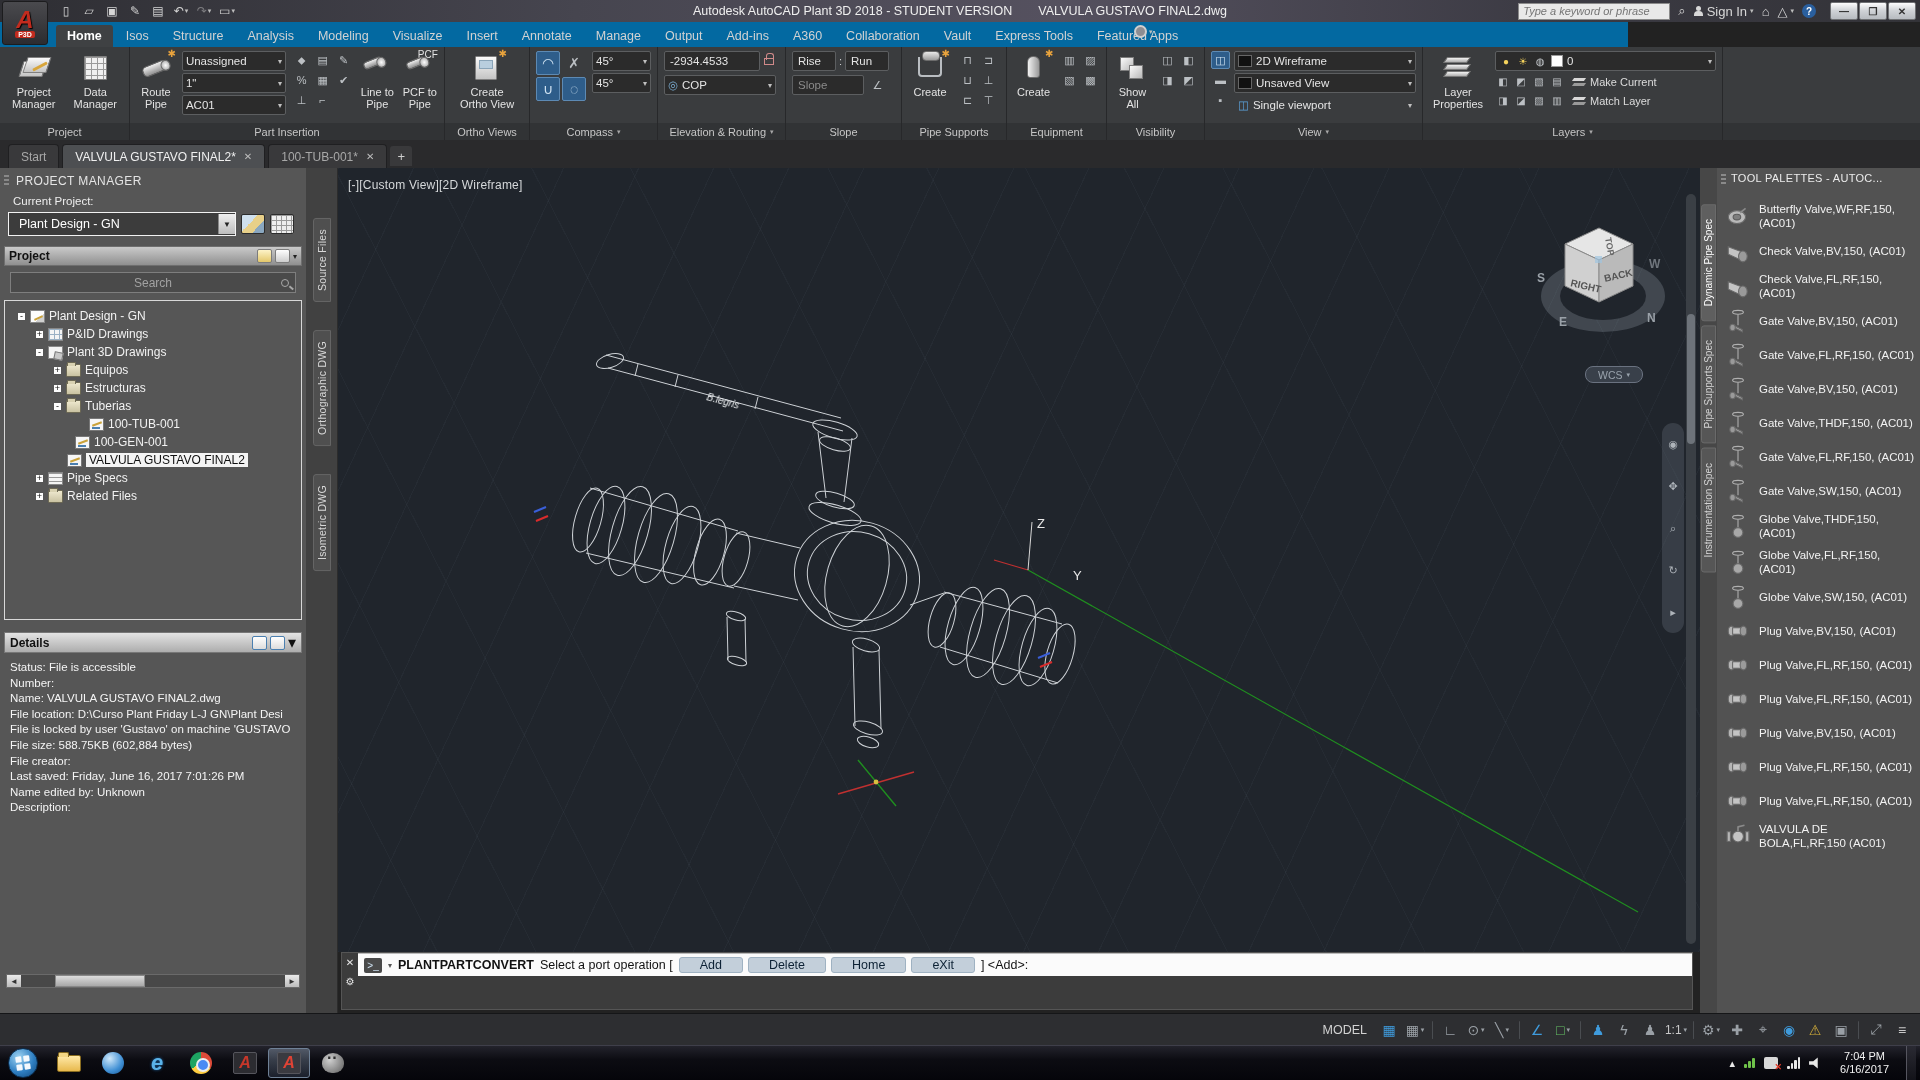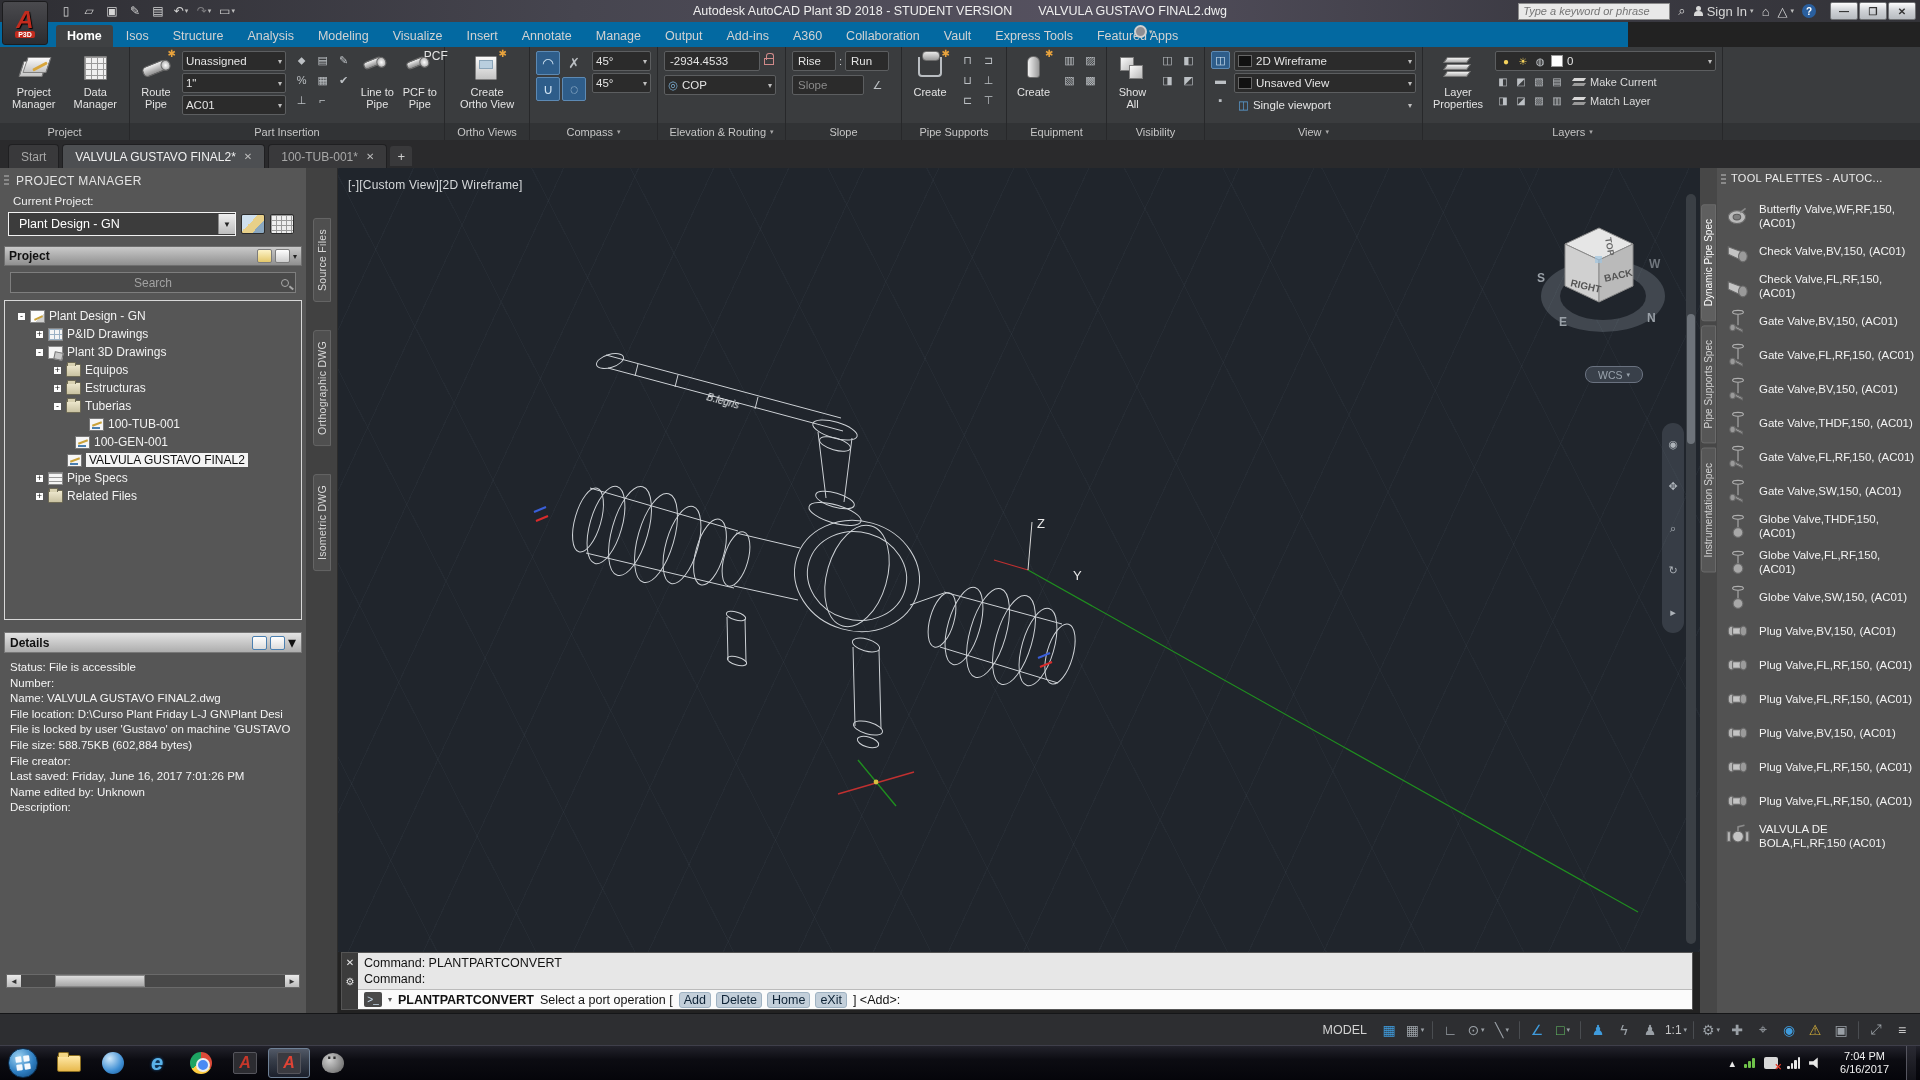--- a/index.html
+++ b/index.html
@@ -46,21 +46,21 @@
   .star::after{content:"✱";position:absolute;right:-4px;top:-5px;color:#e8a33d;font-size:10px}
   .sheet{position:absolute;background:linear-gradient(#fafafa,#c4c4c4);border:1px solid #808080;border-radius:1px}
   .i-pm .s1{left:3px;top:8px;width:24px;height:16px;transform:skewX(-18deg)}
   .i-pm .s2{left:7px;top:4px;width:24px;height:16px;transform:skewX(-18deg)}
   .i-pm .pen{position:absolute;left:14px;top:12px;width:16px;height:3px;background:#d8a53a;transform:rotate(-28deg);border-radius:1px}
   .i-dm .s1{left:5px;top:3px;width:23px;height:24px;background-image:linear-gradient(#9a9a9a 1px,transparent 1px),linear-gradient(90deg,#9a9a9a 1px,transparent 1px);background-size:6px 6px;background-color:#f0f0f0}
   .pipe{position:absolute;left:2px;top:10px;width:26px;height:11px;background:linear-gradient(#efefef,#8f8f8f);border:1px solid #6c6c6c;border-radius:5px/5px;transform:rotate(-22deg)}
   .pipe::after{content:"";position:absolute;right:-4px;top:0px;width:8px;height:9px;border-radius:50%;background:radial-gradient(#fdfdfd,#9c9c9c);border:1px solid #6c6c6c}
   .mini-pipe{position:relative;width:22px;height:18px}
   .mini-pipe .pipe{width:20px;height:8px;top:6px}
-  .pcf-tag{position:absolute;left:20px;top:-4px;font-size:12px;color:#e3e3e3}
+  .pcf-tag{position:absolute;left:14px;top:-4px;font-size:10px;color:#e3e3e3}
   .i-ortho .s1{left:4px;top:3px;width:22px;height:24px}
   .i-ortho .s1::after{content:"";position:absolute;left:3px;top:3px;right:3px;height:7px;background:#b9cede;border:1px solid #8aa4b8}
   .vessel{position:absolute;left:9px;top:3px;width:13px;height:22px;background:linear-gradient(90deg,#f2f2f2,#9a9a9a);border:1px solid #6c6c6c;border-radius:6px 6px 3px 3px}
   .supp{position:absolute;left:4px;top:4px;width:24px;height:20px;border:2px solid #b9bdc1;border-top:none;border-radius:0 0 4px 4px}
   .supp::after{content:"";position:absolute;left:2px;top:-6px;width:16px;height:8px;background:linear-gradient(#e8e8e8,#9c9c9c);border:1px solid #6c6c6c;border-radius:4px}
   .cube2{position:absolute;width:14px;height:14px;background:linear-gradient(135deg,#fbfbfb,#b9b9b9);border:1px solid #7d7d7d}
   .i-show .c1{left:3px;top:4px}.i-show .c2{left:12px;top:12px}
   .lay3{position:absolute;left:3px;width:24px;height:6px;background:linear-gradient(#f2f2f2,#b0b0b0);border:1px solid #777;transform:skewX(-35deg)}
   .i-layp .l1{top:4px}.i-layp .l2{top:11px}.i-layp .l3{top:18px}
   .dd{display:flex;align-items:center;height:20px;background:#2b2b2b;border:1px solid #5c5e60;border-radius:2px;color:#e4e4e4;font-size:11.5px;padding:0 3px;gap:4px}
@@ -146,21 +146,21 @@
   #wcs .cr{font-size:7px}
   
   #cmd{left:341px;top:952px;width:1352px;height:58px;background:#3c3c3c;display:flex;border:1px solid #555}
   #cmdrail{width:16px;background:#3c3c3c;display:flex;flex-direction:column;align-items:center;gap:8px;padding-top:4px;color:#e8e8e8;font-size:10px}
   #cmdmain{flex:1;display:flex;flex-direction:column}
   #cmdhist{flex:1;background:#e7e7e7;padding:2px 6px;font-family:"Liberation Mono",monospace;font-size:12.5px;color:#111;line-height:16px}
   #cmdline{height:23px;background:#fbfbfb;border-top:1px solid #bbb;display:flex;align-items:center;gap:6px;padding:0 6px;font-family:"Liberation Mono",monospace;font-size:12.5px;color:#111}
   #cmdline .pic{width:18px;height:15px;background:#4a4a4a;color:#cfe2f2;font-size:10px;display:flex;align-items:center;justify-content:center;border-radius:2px}
   #cmdline .cr{font-size:8px;color:#555}
   #cmdline b{font-weight:bold}
-  .chip{background:#c3cfda;border:1px solid #9fb2c2;border-radius:3px;padding:0 4px;color:#0d2235}
+  .chip{background:#c3cfda;border:1px solid #9fb2c2;border-radius:3px;padding:0 20px;color:#0d2235}
   #opts{display:flex;gap:5px}
   
   #statusbar{left:0;top:1013px;width:1920px;height:32px;background:#2d2e31;border-top:1px solid #151618;display:flex;align-items:center;justify-content:flex-end;padding-right:6px;gap:2px}
   #modellbl{color:#d2d2d2;font-size:12.5px;margin-right:8px}
   .sbi{display:flex;align-items:center;justify-content:center;min-width:24px;height:24px;font-size:14px;gap:2px;border-radius:2px}
   .sbi .cr{font-size:7px;color:#9aa0a6}
   .sbi.sep{min-width:1px;width:1px;height:18px;background:#4a4d51;margin:0 3px}
   .sbi .g.txt{font-size:12px}
   
   #taskbar{left:0;top:1045px;width:1920px;height:35px;background:linear-gradient(#23232c,#0c0c12 40%,#05050a);border-top:1px solid #3f3f4a;display:flex;align-items:center}
@@ -950,25 +950,20 @@
         <span class="th"></span>
       </div>
   </div>
 
   <div id="cmd" class="abs">
     <div id="cmdrail">
       <span>✕</span>
       <span>⚙</span>
     </div>
     <div id="cmdmain">
-      <div id="cmdhist">
-
-      <div>Command: PLANTPARTCONVERT</div>
-          <div>Command:</div>
-        </div>
       <div id="cmdline">
         <span class="pic">&gt;_</span>
         <span class="cr">▾</span>
         <b>PLANTPARTCONVERT</b>
         <span>Select a port operation [</span>
         <span id="opts">
 
         <span class="chip">Add</span>
             <span class="chip">Delete</span>
             <span class="chip">Home</span>

